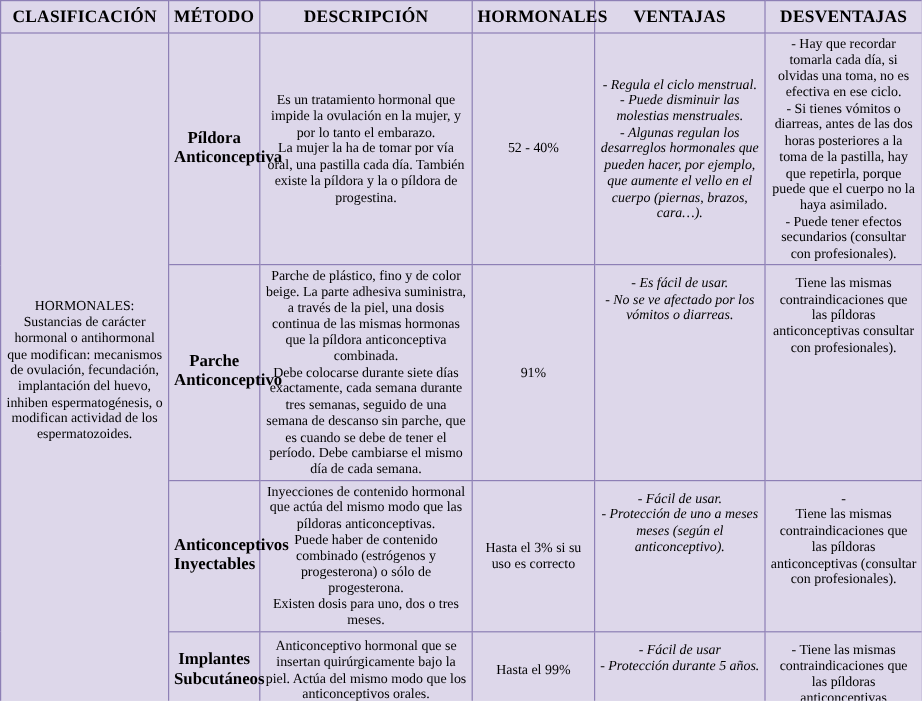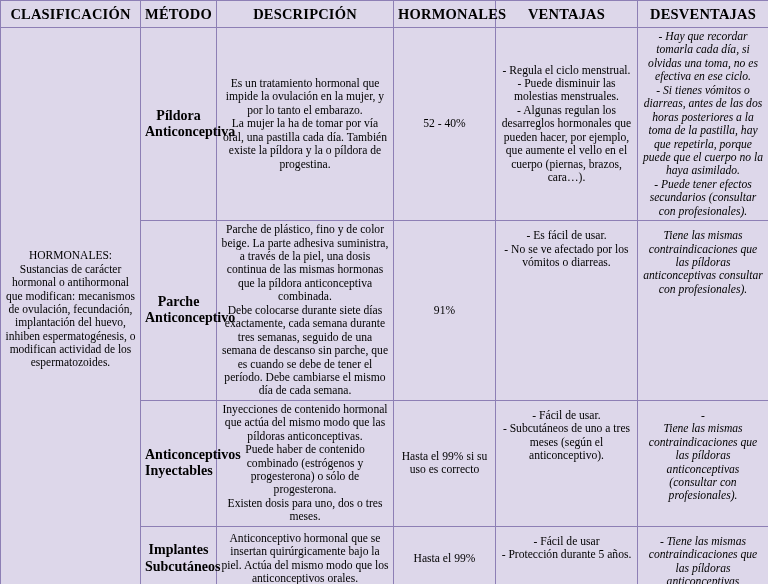--- a/index.html
+++ b/index.html
@@ -79,26 +79,26 @@
     vertical-align: top;
     padding: 6px 4px;
   }
   td.cell-efectividad {
     font-size: 11.6px;
   }
   td.cell-ventajas {
     font-size: 11.6px;
     vertical-align: top;
     padding: 6px 4px;
+    font-style: italic;
   }
   td.cell-desventajas {
     font-size: 11.6px;
     vertical-align: top;
     padding: 6px 4px;
-    font-style: italic;
   }
   
   tr.row-parche td.cell-ventajas,
   tr.row-parche td.cell-desventajas,
   tr.row-inyectables td.cell-ventajas,
   tr.row-inyectables td.cell-desventajas,
   tr.row-implantes td.cell-ventajas,
   tr.row-implantes td.cell-desventajas {
     vertical-align: top;
     padding-top: 8px;
@@ -157,23 +157,23 @@
         <td class="cell-efectividad">91%</td>
         <td class="cell-ventajas txt-block">- Es fácil de usar.
 - No se ve afectado por los vómitos o diarreas.</td>
         <td class="cell-desventajas txt-block">Tiene las mismas contraindicaciones que las píldoras anticonceptivas consultar con profesionales).</td>
       </tr>
       <tr class="row-inyectables">
         <td class="cell-metodo">Anticonceptivos Inyectables</td>
         <td class="cell-descripcion txt-block">Inyecciones de contenido hormonal que actúa del mismo modo que las píldoras anticonceptivas.
 Puede haber de contenido combinado (estrógenos y progesterona) o sólo de progesterona.
 Existen dosis para uno, dos o tres meses.</td>
-        <td class="cell-efectividad">Hasta el 99% si su uso es correcto</td>
+        <td class="cell-efectividad">Hasta el 3% si su uso es correcto</td>
         <td class="cell-ventajas txt-block">- Fácil de usar.
-- Subcutáneos de uno a tres meses (según el anticonceptivo).</td>
+- Protección de uno a meses meses (según el anticonceptivo).</td>
         <td class="cell-desventajas txt-block">-
 Tiene las mismas contraindicaciones que las píldoras anticonceptivas (consultar con profesionales).</td>
       </tr>
       <tr class="row-implantes">
         <td class="cell-metodo">Implantes Subcutáneos</td>
         <td class="cell-descripcion txt-block">Anticonceptivo hormonal que se insertan quirúrgicamente bajo la piel. Actúa del mismo modo que los anticonceptivos orales.</td>
         <td class="cell-efectividad">Hasta el 99%</td>
         <td class="cell-ventajas txt-block">- Fácil de usar
 - Protección durante 5 años.</td>
         <td class="cell-desventajas txt-block">- Tiene las mismas contraindicaciones que las píldoras anticonceptivas</td>

